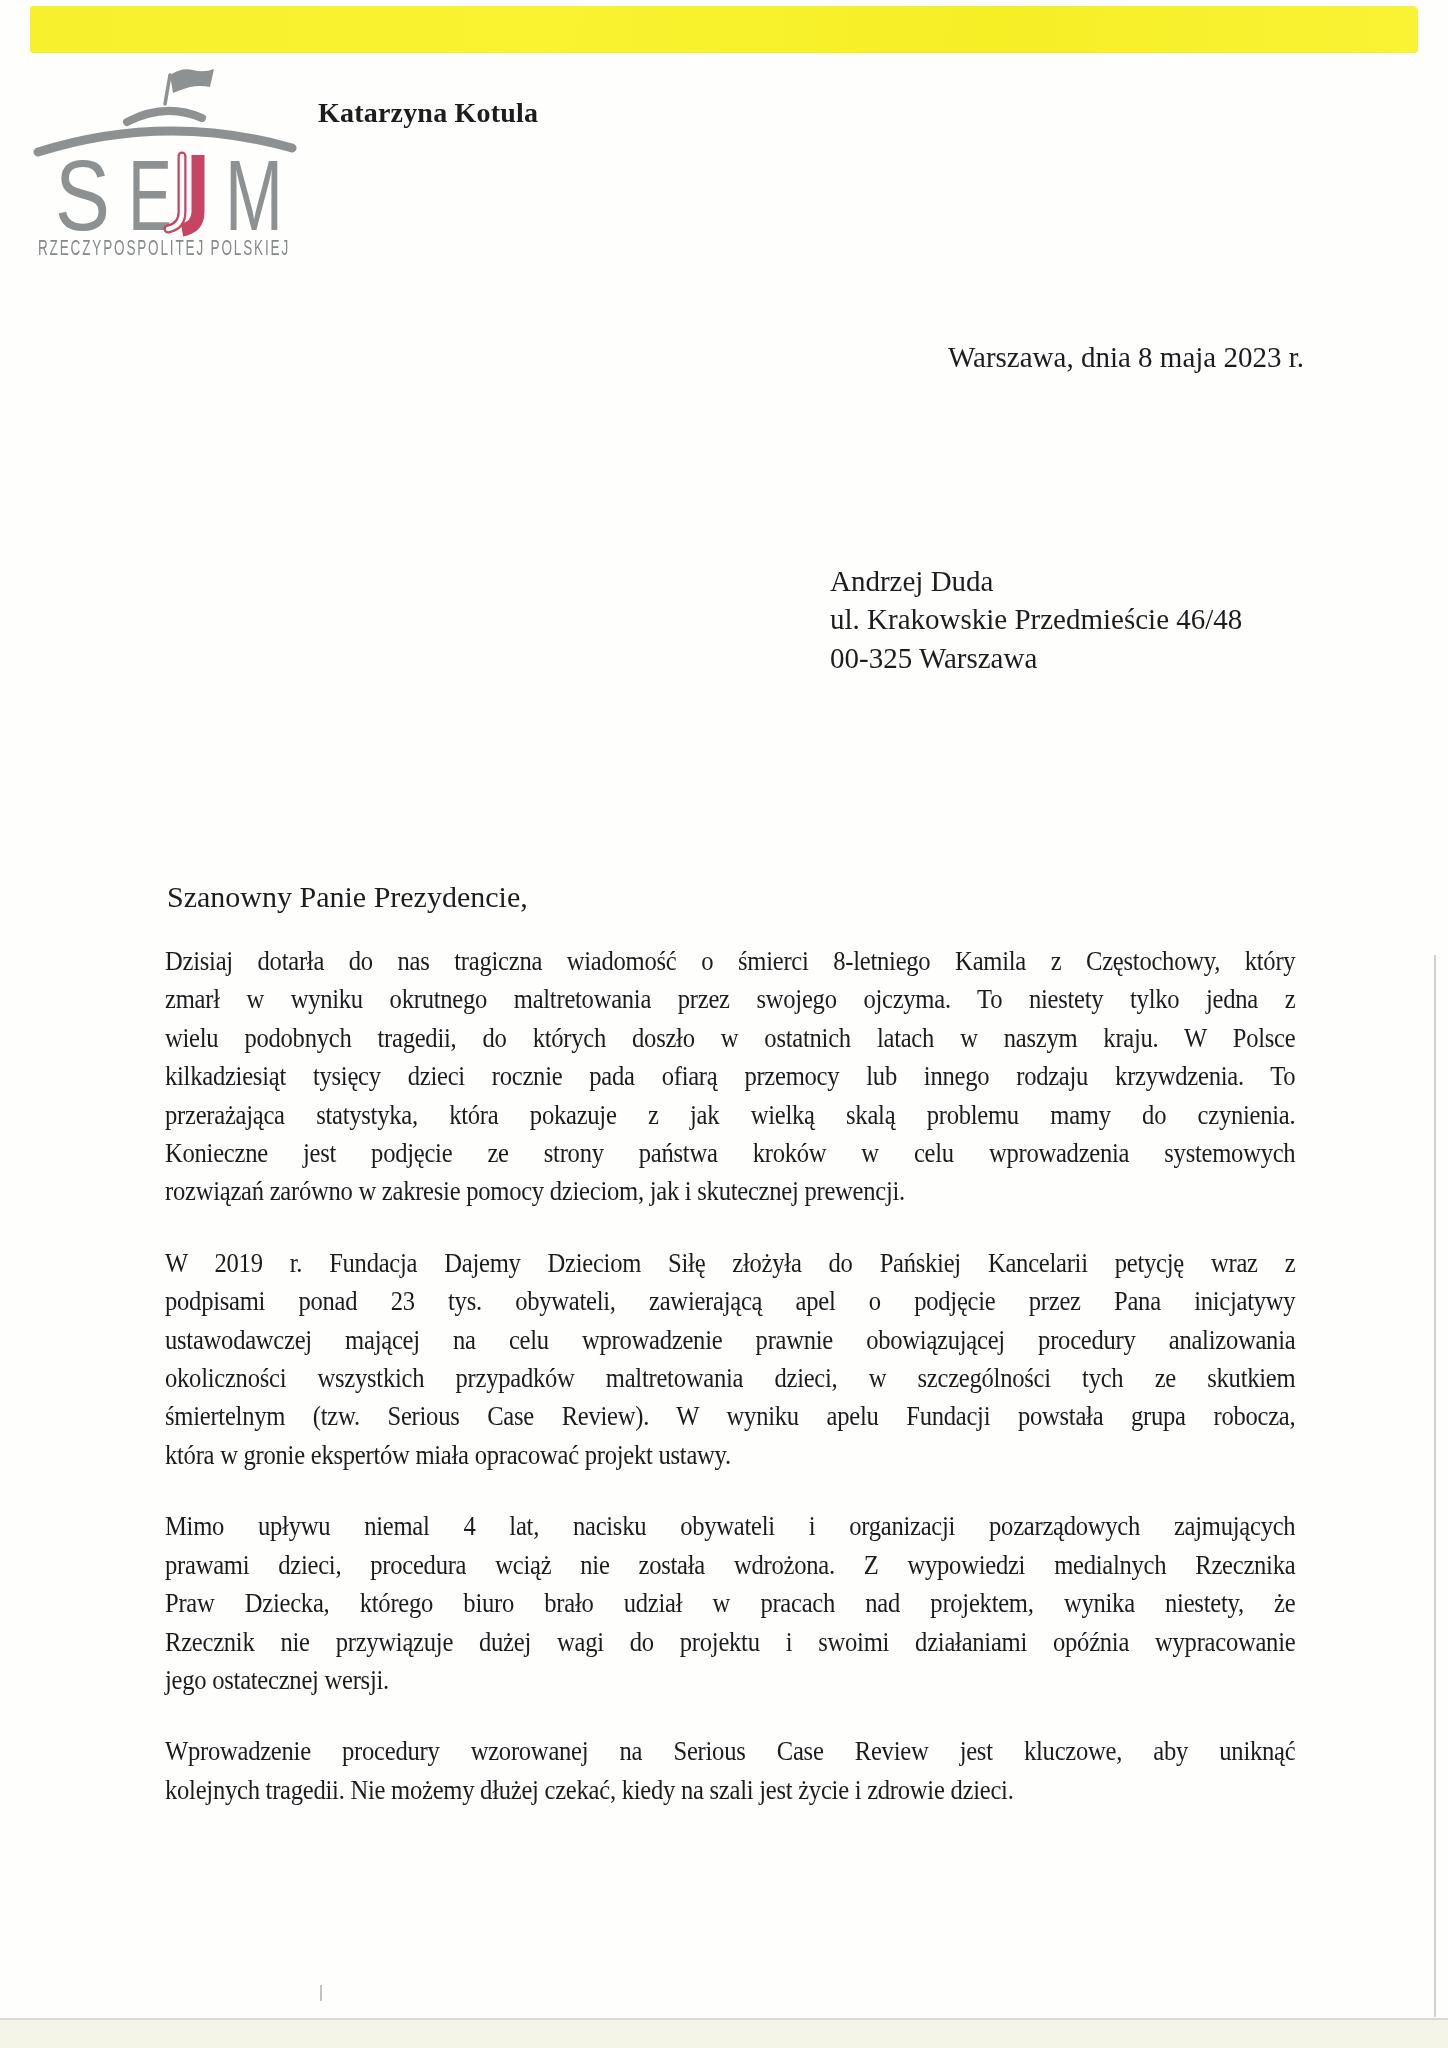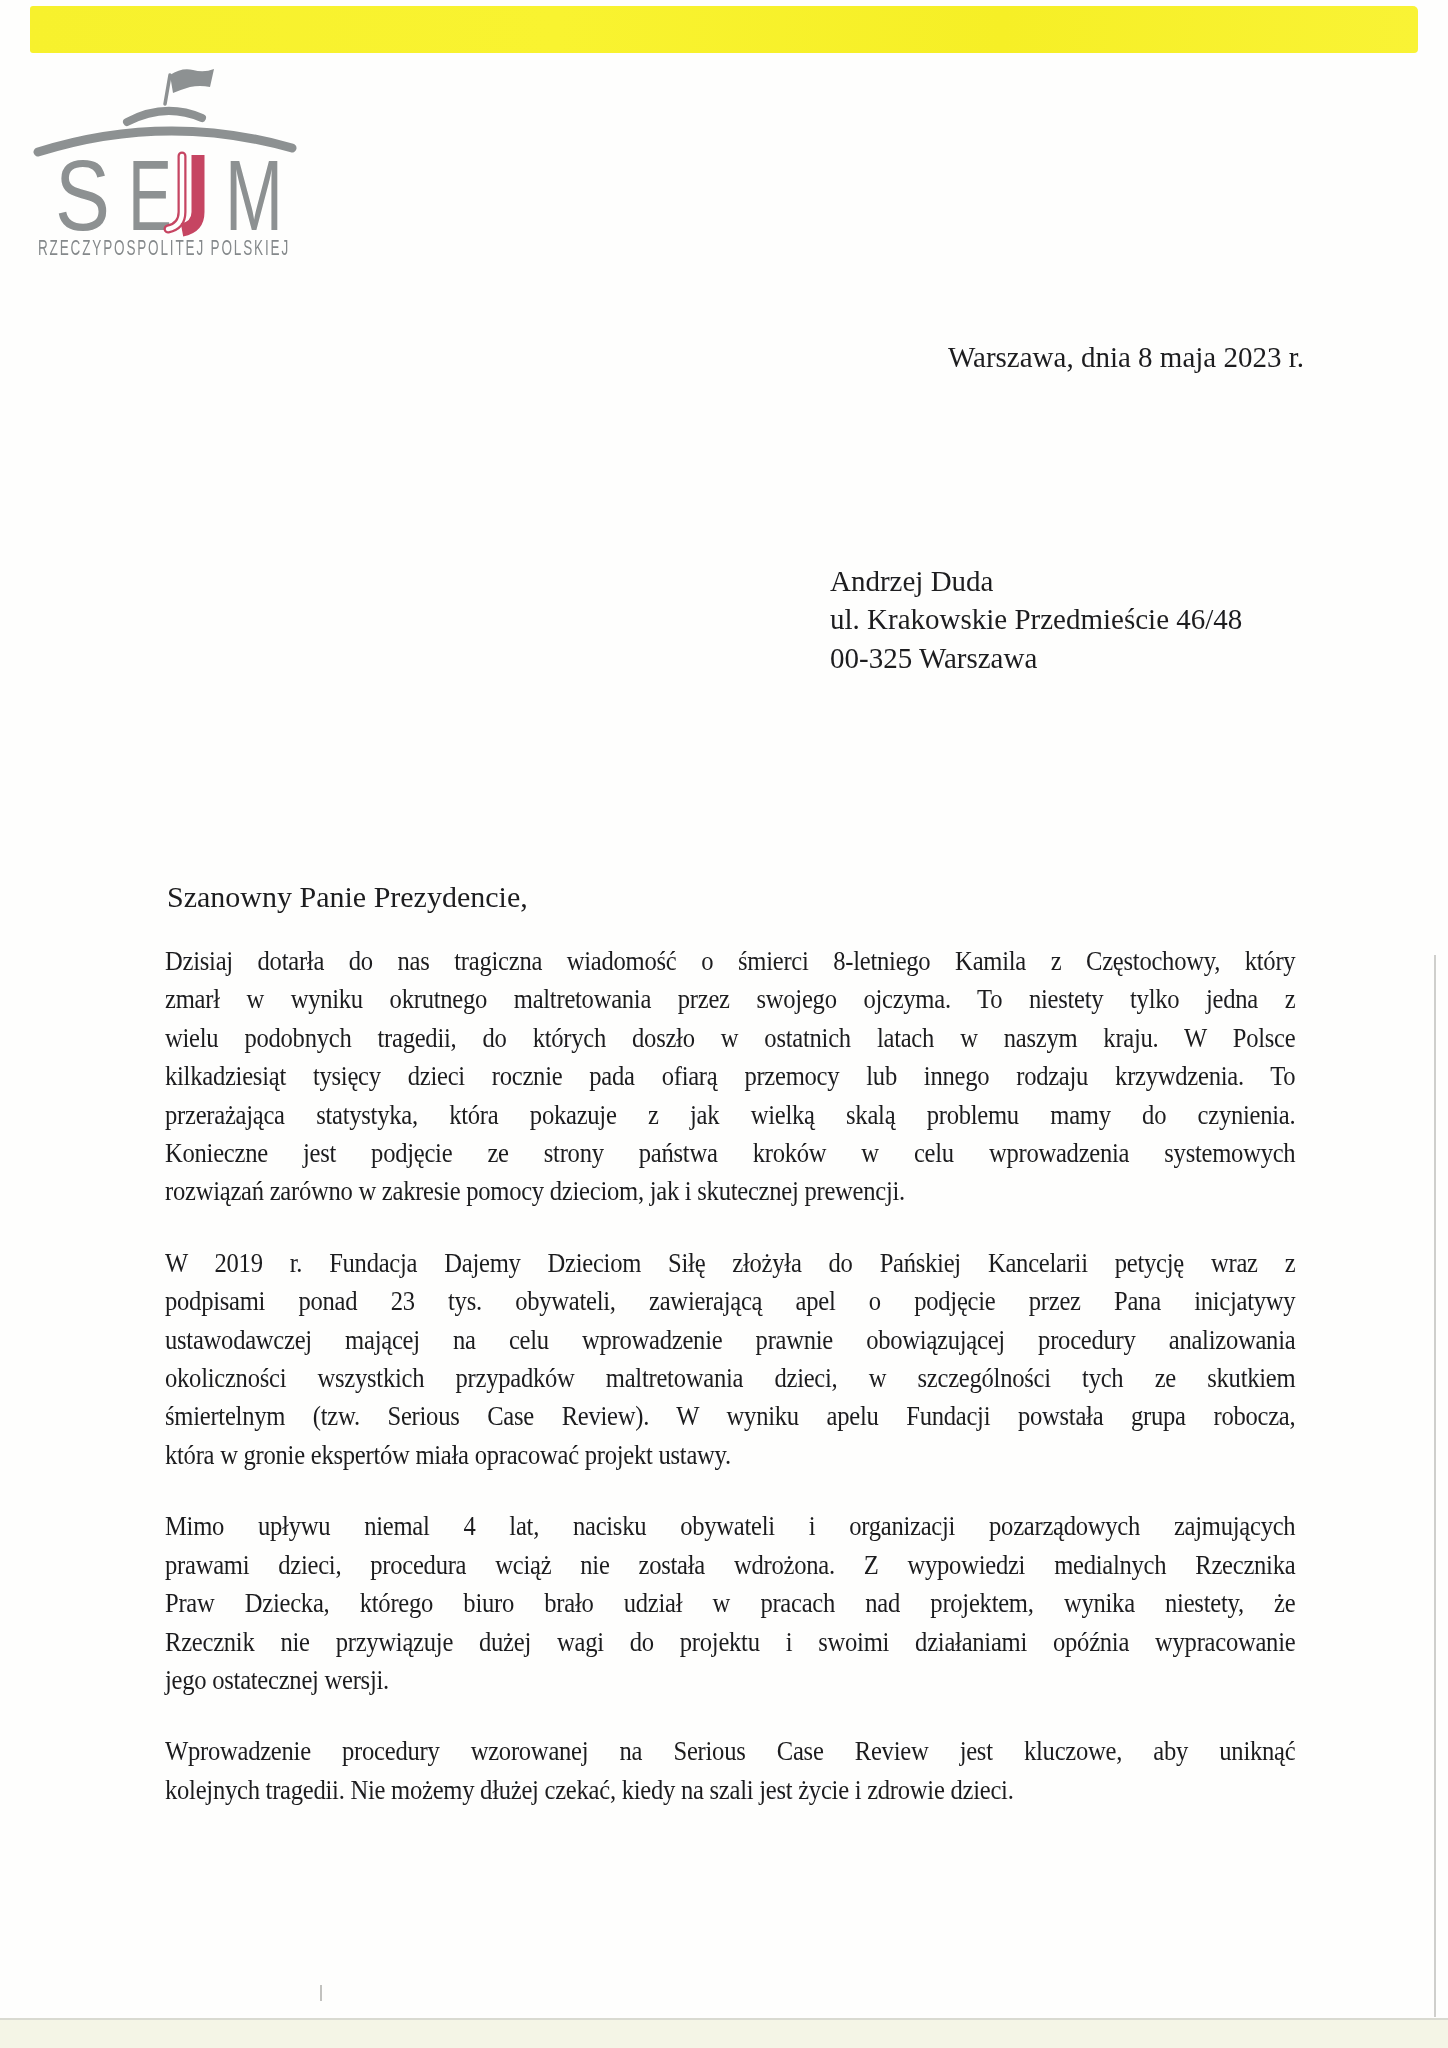--- a/index.html
+++ b/index.html
@@ -88,20 +88,21 @@
       </g>
       <path d="M168 93 L168 150 Q168 165 152 168" stroke="#c64562" stroke-width="13" fill="none" stroke-linecap="butt"></path>
       <text x="195" y="168" font-family="Liberation Sans, sans-serif" font-size="100" fill="#8d9192" textLength="58" lengthAdjust="spacingAndGlyphs">M</text>
 
       <text x="8" y="193" font-family="Liberation Sans, sans-serif" font-size="22" letter-spacing="3" fill="#85898b" textLength="252" lengthAdjust="spacingAndGlyphs">RZECZYPOSPOLITEJ POLSKIEJ</text>
     </svg>
   </div>
 
   <div class="sender">
     <div>
+        <div class="item">Katarzyna Kotula</div>
       </div>
   </div>
 
   <div class="dateline">Warszawa, dnia 8 maja 2023 r.</div>
 
   <div class="recipient">
       <div class="rline">Andrzej Duda</div>
       <div class="rline">ul. Krakowskie Przedmieście 46/48</div>
       <div class="rline">00-325 Warszawa</div>
     </div>

